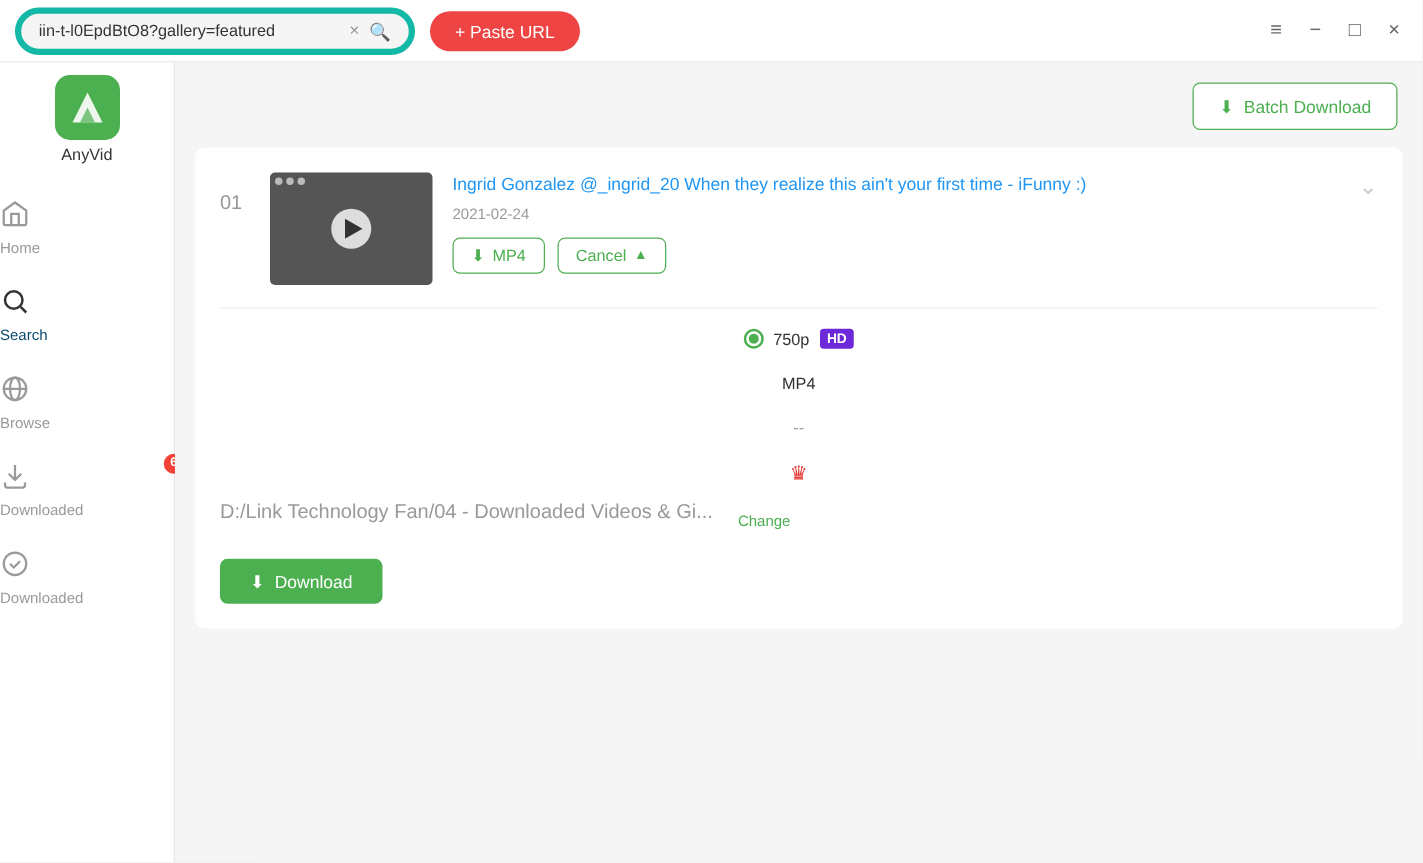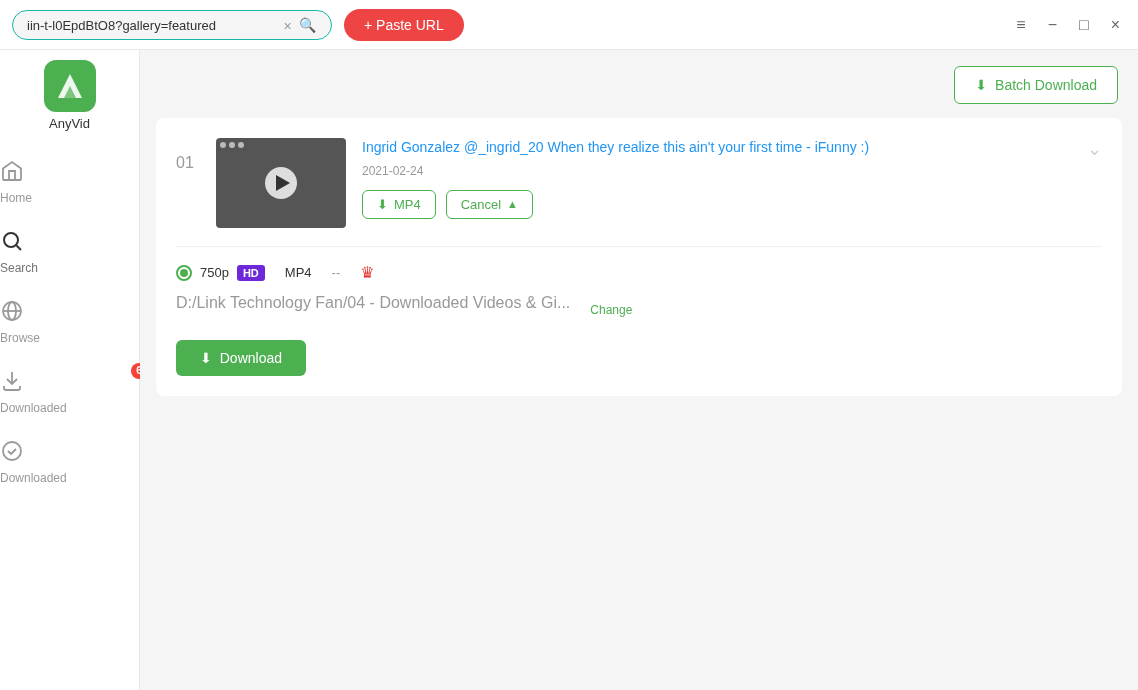--- a/index.html
+++ b/index.html
@@ -11,23 +11,23 @@
       background: #fff;
       display: flex;
       align-items: center;
       padding: 0 12px;
       border-bottom: 1px solid #e8e8e8;
       flex-shrink: 0;
     }
     .url-bar {
       flex: 1;
       display: flex;
-      align-items: flex-end;
+      align-items: flex-start;
       background: #f5f5f5;
-      border: 1px solid #14b8a6;
+      border: 5px solid #14b8a6;
       border-radius: 20px;
       padding: 6px 14px;
       margin-right: 12px;
       max-width: 320px;
       gap: 8px;
     }
     .url-text {
       flex: 1;
       font-size: 13px;
       color: #333;
@@ -112,21 +112,21 @@
     }
     .sidebar-item {
       display: flex;
       flex-direction: column;
       width: 100%;
       padding: 12px 0;
       cursor: pointer;
       color: #999;
       gap: 4px;
     }
-    .sidebar-item.active { color: #737373; }
+    .sidebar-item.active { color: #0c4a6e; }
     .sidebar-item-icon {
       font-size: 22px;
       line-height: 1;
       position: relative;
     }
     .sidebar-item-label {
       font-size: 12px;
     }
     .badge {
       position: absolute;
@@ -269,20 +269,21 @@
     .format-row {
       margin-top: 18px;
       padding-top: 16px;
       border-top: 1px solid #f0f0f0;
     }
     .format-options {
       display: flex;
       align-items: center;
       gap: 20px;
       margin-bottom: 12px;
+      flex-direction: column;
     }
     .radio-option {
       display: flex;
       align-items: center;
       gap: 8px;
     }
     .radio-circle {
       width: 16px;
       height: 16px;
       border-radius: 50%;

